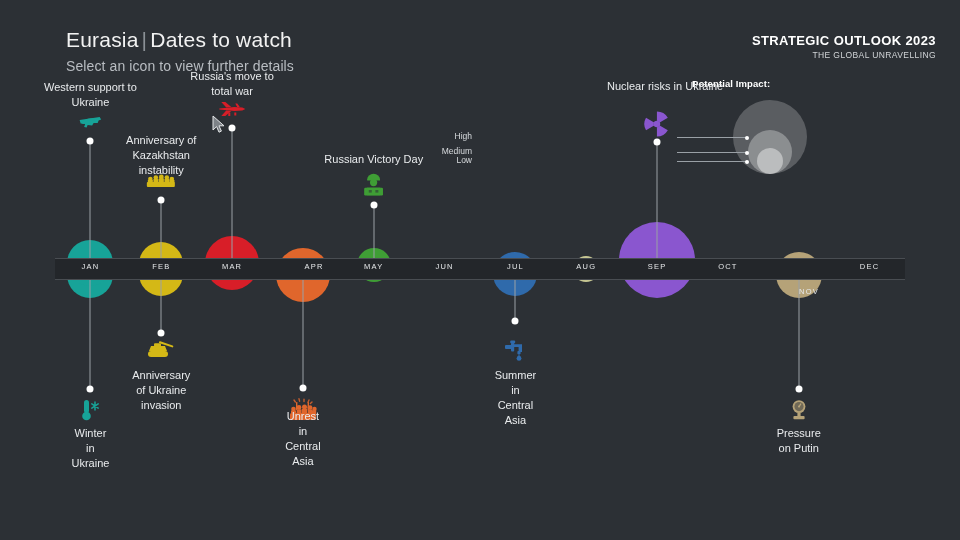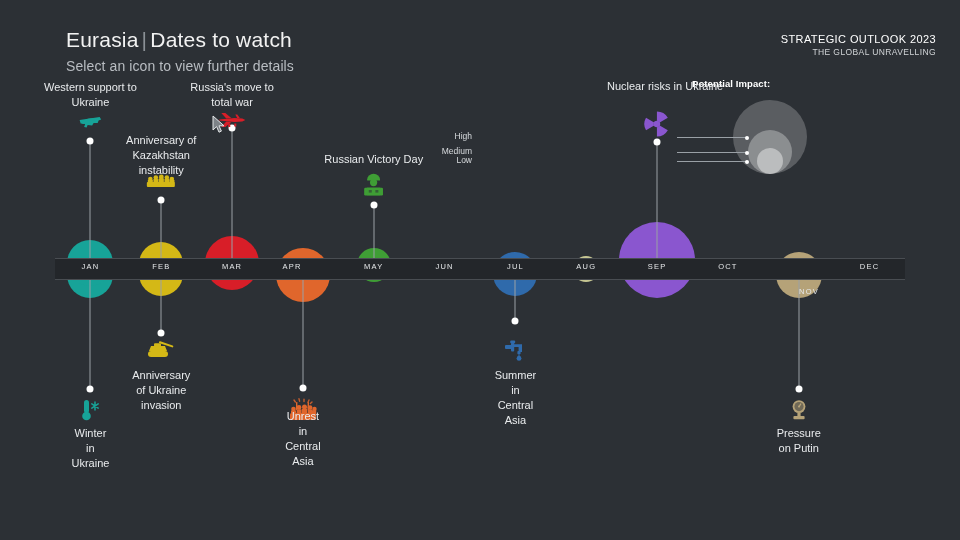--- a/index.html
+++ b/index.html
@@ -21,21 +21,21 @@
   }
   .title .divider { color: #8b9096; font-weight: 200; padding: 0 3px; }
   .subtitle {
     position: absolute; left: 66px; top: 58px;
     font-size: 14px; color: #b9bdc2; letter-spacing: .1px;
   }
   .brand {
     position: absolute; right: 24px; top: 32px;
     text-align: right; line-height: 1.35;
   }
-  .brand .b1 { font-size: 11px; font-weight: normal; color: #ffffff; letter-spacing: .4px; margin-left: 24px; }
+  .brand .b1 { font-size: 13px; font-weight: bold; color: #ffffff; letter-spacing: .4px; margin-left: 24px; }
   .brand .b2 { font-size: 8.5px; font-weight: 400; color: #d2d5d8; letter-spacing: .4px; }
 
   
   .legend { position: absolute; left: 653px; top: 78px; width: 200px; height: 100px; }
   .legend-title { font-size: 9.5px; font-weight: bold; color: #ffffff; letter-spacing: .1px; padding-left: 39px; }
   .legend-circles { position: absolute; left: 40px; top: 18px; width: 125px; height: 78px; }
   .lc { position: absolute; border-radius: 50%; bottom: 0; }
   .lc-high   { width: 74px; height: 74px; left: 40px; background: rgba(255,255,255,.22); }
   .lc-medium { width: 44px; height: 44px; left: 55px; background: rgba(255,255,255,.30); }
   .lc-low    { width: 26px; height: 26px; left: 64px; background: rgba(255,255,255,.42); }
@@ -165,21 +165,21 @@
       <div class="node" style="left: 657.083px; top: 142px;"></div>
       <div class="conn" style="left: 798.75px; top: 269px; height: 120px;"></div>
       <div class="node" style="left: 798.75px; top: 389px;"></div>
     </div>
 
   <div class="axis-band"></div>
   <div id="months">
       <div class="month-label" style="left: 90.4167px;">JAN</div>
       <div class="month-label" style="left: 161.25px;">FEB</div>
       <div class="month-label" style="left: 232.083px;">MAR</div>
-      <div class="month-label" style="left: 292px; text-align: right;">APR</div>
+      <div class="month-label" style="left: 314px; text-align: right;">APR</div>
       <div class="month-label" style="left: 373.75px;">MAY</div>
       <div class="month-label" style="left: 444.583px;">JUN</div>
       <div class="month-label" style="left: 515.417px;">JUL</div>
       <div class="month-label" style="left: 586.25px;">AUG</div>
       <div class="month-label" style="left: 657.083px;">SEP</div>
       <div class="month-label" style="left: 727.917px;">OCT</div>
       <div class="month-label" style="left: 809px; margin-top: 25px;">NOV</div>
       <div class="month-label" style="left: 869.583px;">DEC</div>
     </div>
 
@@ -245,21 +245,21 @@
         <rect x="2" y="11" width="20" height="6" rx="3"></rect>
         <path d="M5 6 L19 6 L21 11 L3 11 Z"></path>
         <rect x="8" y="3.2" width="7" height="3.2" rx="1"></rect>
         <rect x="13" y="1" width="15" height="2.1" rx="1" transform="rotate(18 13 2)"></rect>
         </g>
           </svg>
         </div>
         <div class="anno-label" style="position: absolute; left: 50%; transform: translateX(-50%); top: 28px; white-space: pre-line;">Anniversary of Ukraine
 invasion</div>
       </div>
-      <div class="anno" style="left: 232.083px; top: 80px;">
+      <div class="anno" style="left: 232.083px; top: 69px;">
         <div class="anno-label">Russia's move to
 total war</div>
         <div style="position: absolute; left: 50%; transform: translateX(-50%); top: 28px;">
           <div class="anno-icon" style="display: flex; justify-content: center;">
             <svg width="30" height="18" viewBox="0 0 30 18">
               <g fill="#d81e28">
         <path d="M2 7.5 L17 6 L25 6.6 L28 8 L25 9.4 L17 10 L2 8.6 Z"></path>
         <path d="M9 6.5 L4 1 L8 1 L14 6 Z"></path>
         <path d="M9 9.5 L4 15 L8 15 L14 10 Z"></path>
         <path d="M20 6.2 L18 2.5 L20 2.5 L22.5 6 Z"></path>

